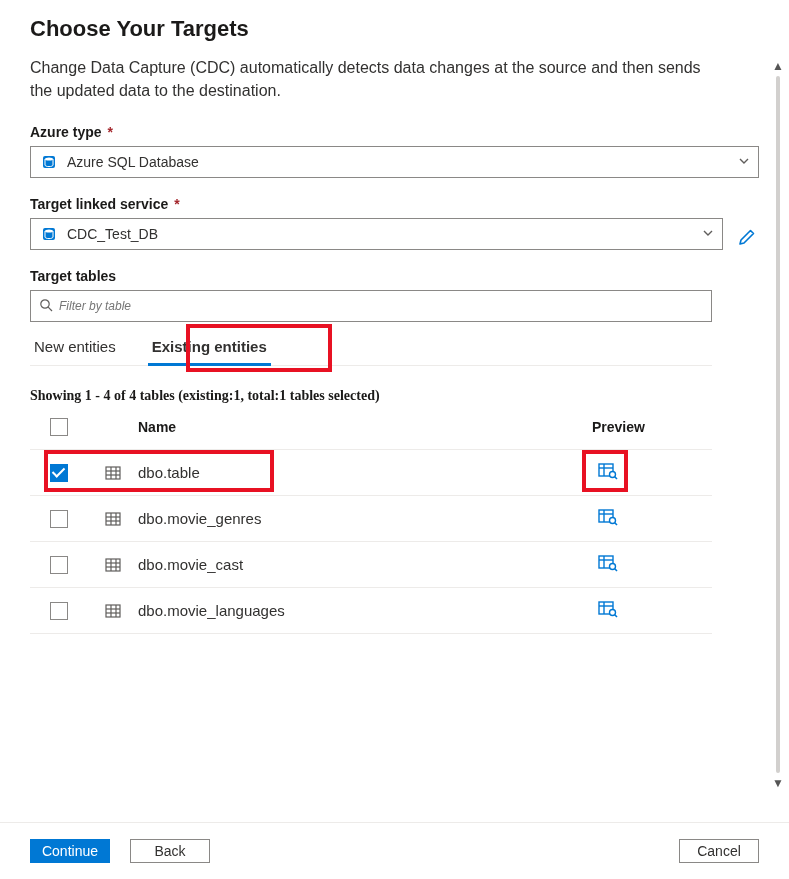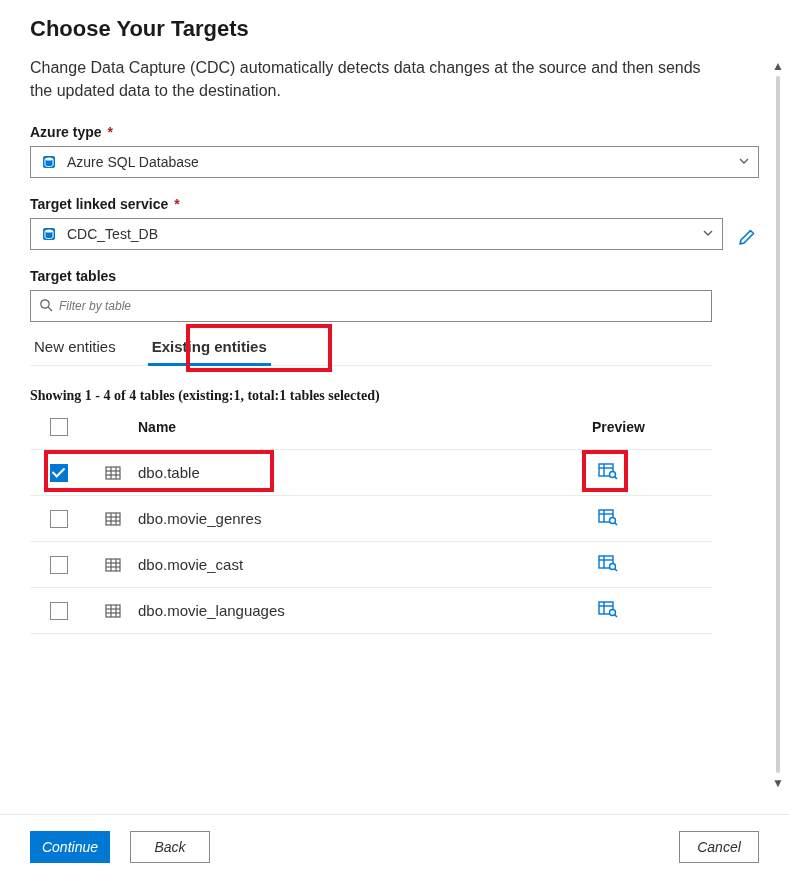--- a/index.html
+++ b/index.html
@@ -195,23 +195,23 @@
   .hl-row  { left: 14px;  top: 46px; width: 230px; height: 42px; }
   .hl-prev { left: 552px; top: 46px; width: 46px;  height: 42px; }
 
   .footer {
     border-top: 1px solid #edebe9;
     padding: 16px 30px;
     display: flex; align-items: center; gap: 20px;
     background: #fff;
   }
   .btn {
-    height: 32px; min-width: 80px; padding: 0 4px;
+    height: 24px; min-width: 80px; padding: 0 4px;
     font-size: 14px; border: 1px solid #8a8886;
-    background: #fff; color: #323130; cursor: pointer; font-style: italic;
+    background: #fff; color: #323130; cursor: pointer;
   }
   .btn.primary {
     background: #0078d4; border-color: #0078d4; color: #fff; font-weight: 400;
   }
   .spacer { flex: 1; }
 </style>
 </head>
 <body>
 
 <div class="page">

